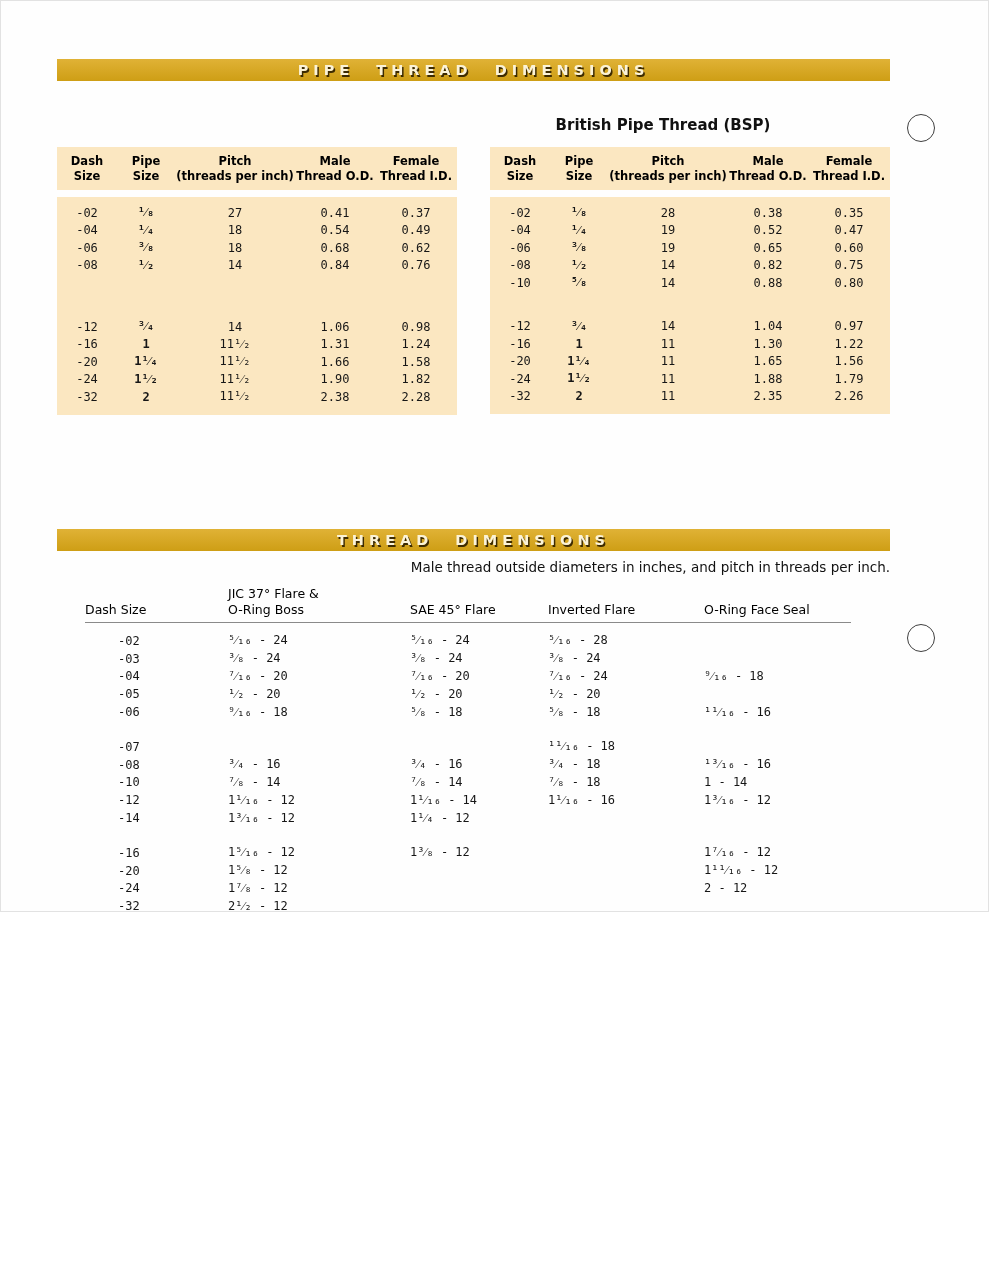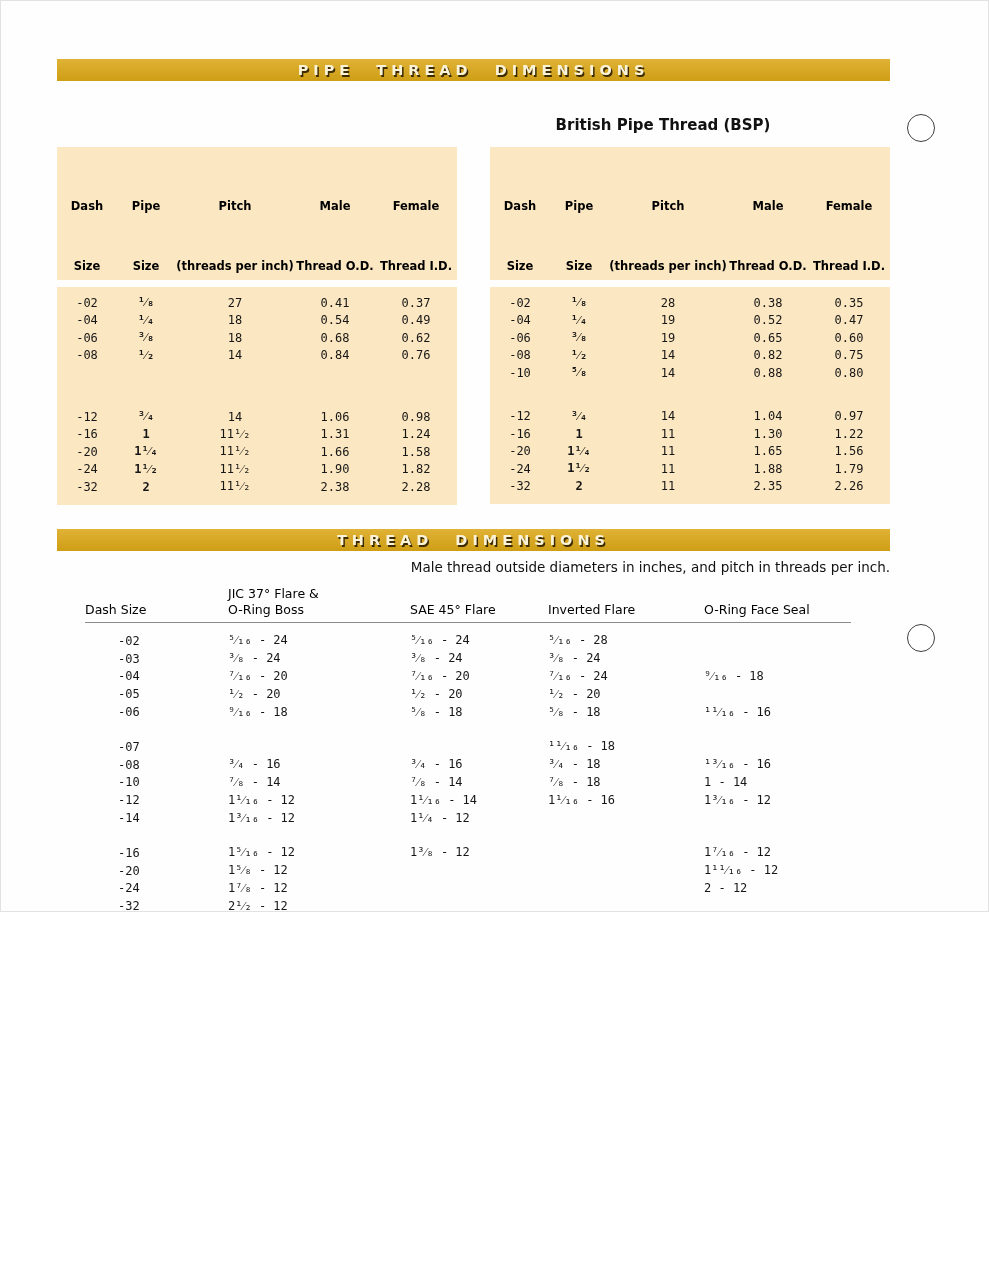--- a/index.html
+++ b/index.html
@@ -50,21 +50,21 @@
   #pipe-0 { left: 57px; }
   #pipe-1 { left: 490px; }
 
   .pt-head {
     background: #FBE7C1;
     display: grid;
     grid-template-columns: 60px 58px 120px 80px 82px;
     padding: 7px 0 6px;
   }
   .pt-hcell { text-align: center; font-size: 11.5px; font-weight: bold; color: #000; }
-  .pt-hline { line-height: 15px; margin-top: 45px; }
+  .pt-hline { line-height: 15px; }
   .pt-sep { height: 7px; background: #fefefe; }
   .pt-body { background: #FBE7C1; padding: 7px 0 9px; }
   .pt-row {
     display: grid;
     grid-template-columns: 60px 58px 120px 80px 82px;
     height: 17.5px;
     align-items: center;
   }
   .pt-cell {
     text-align: center;

